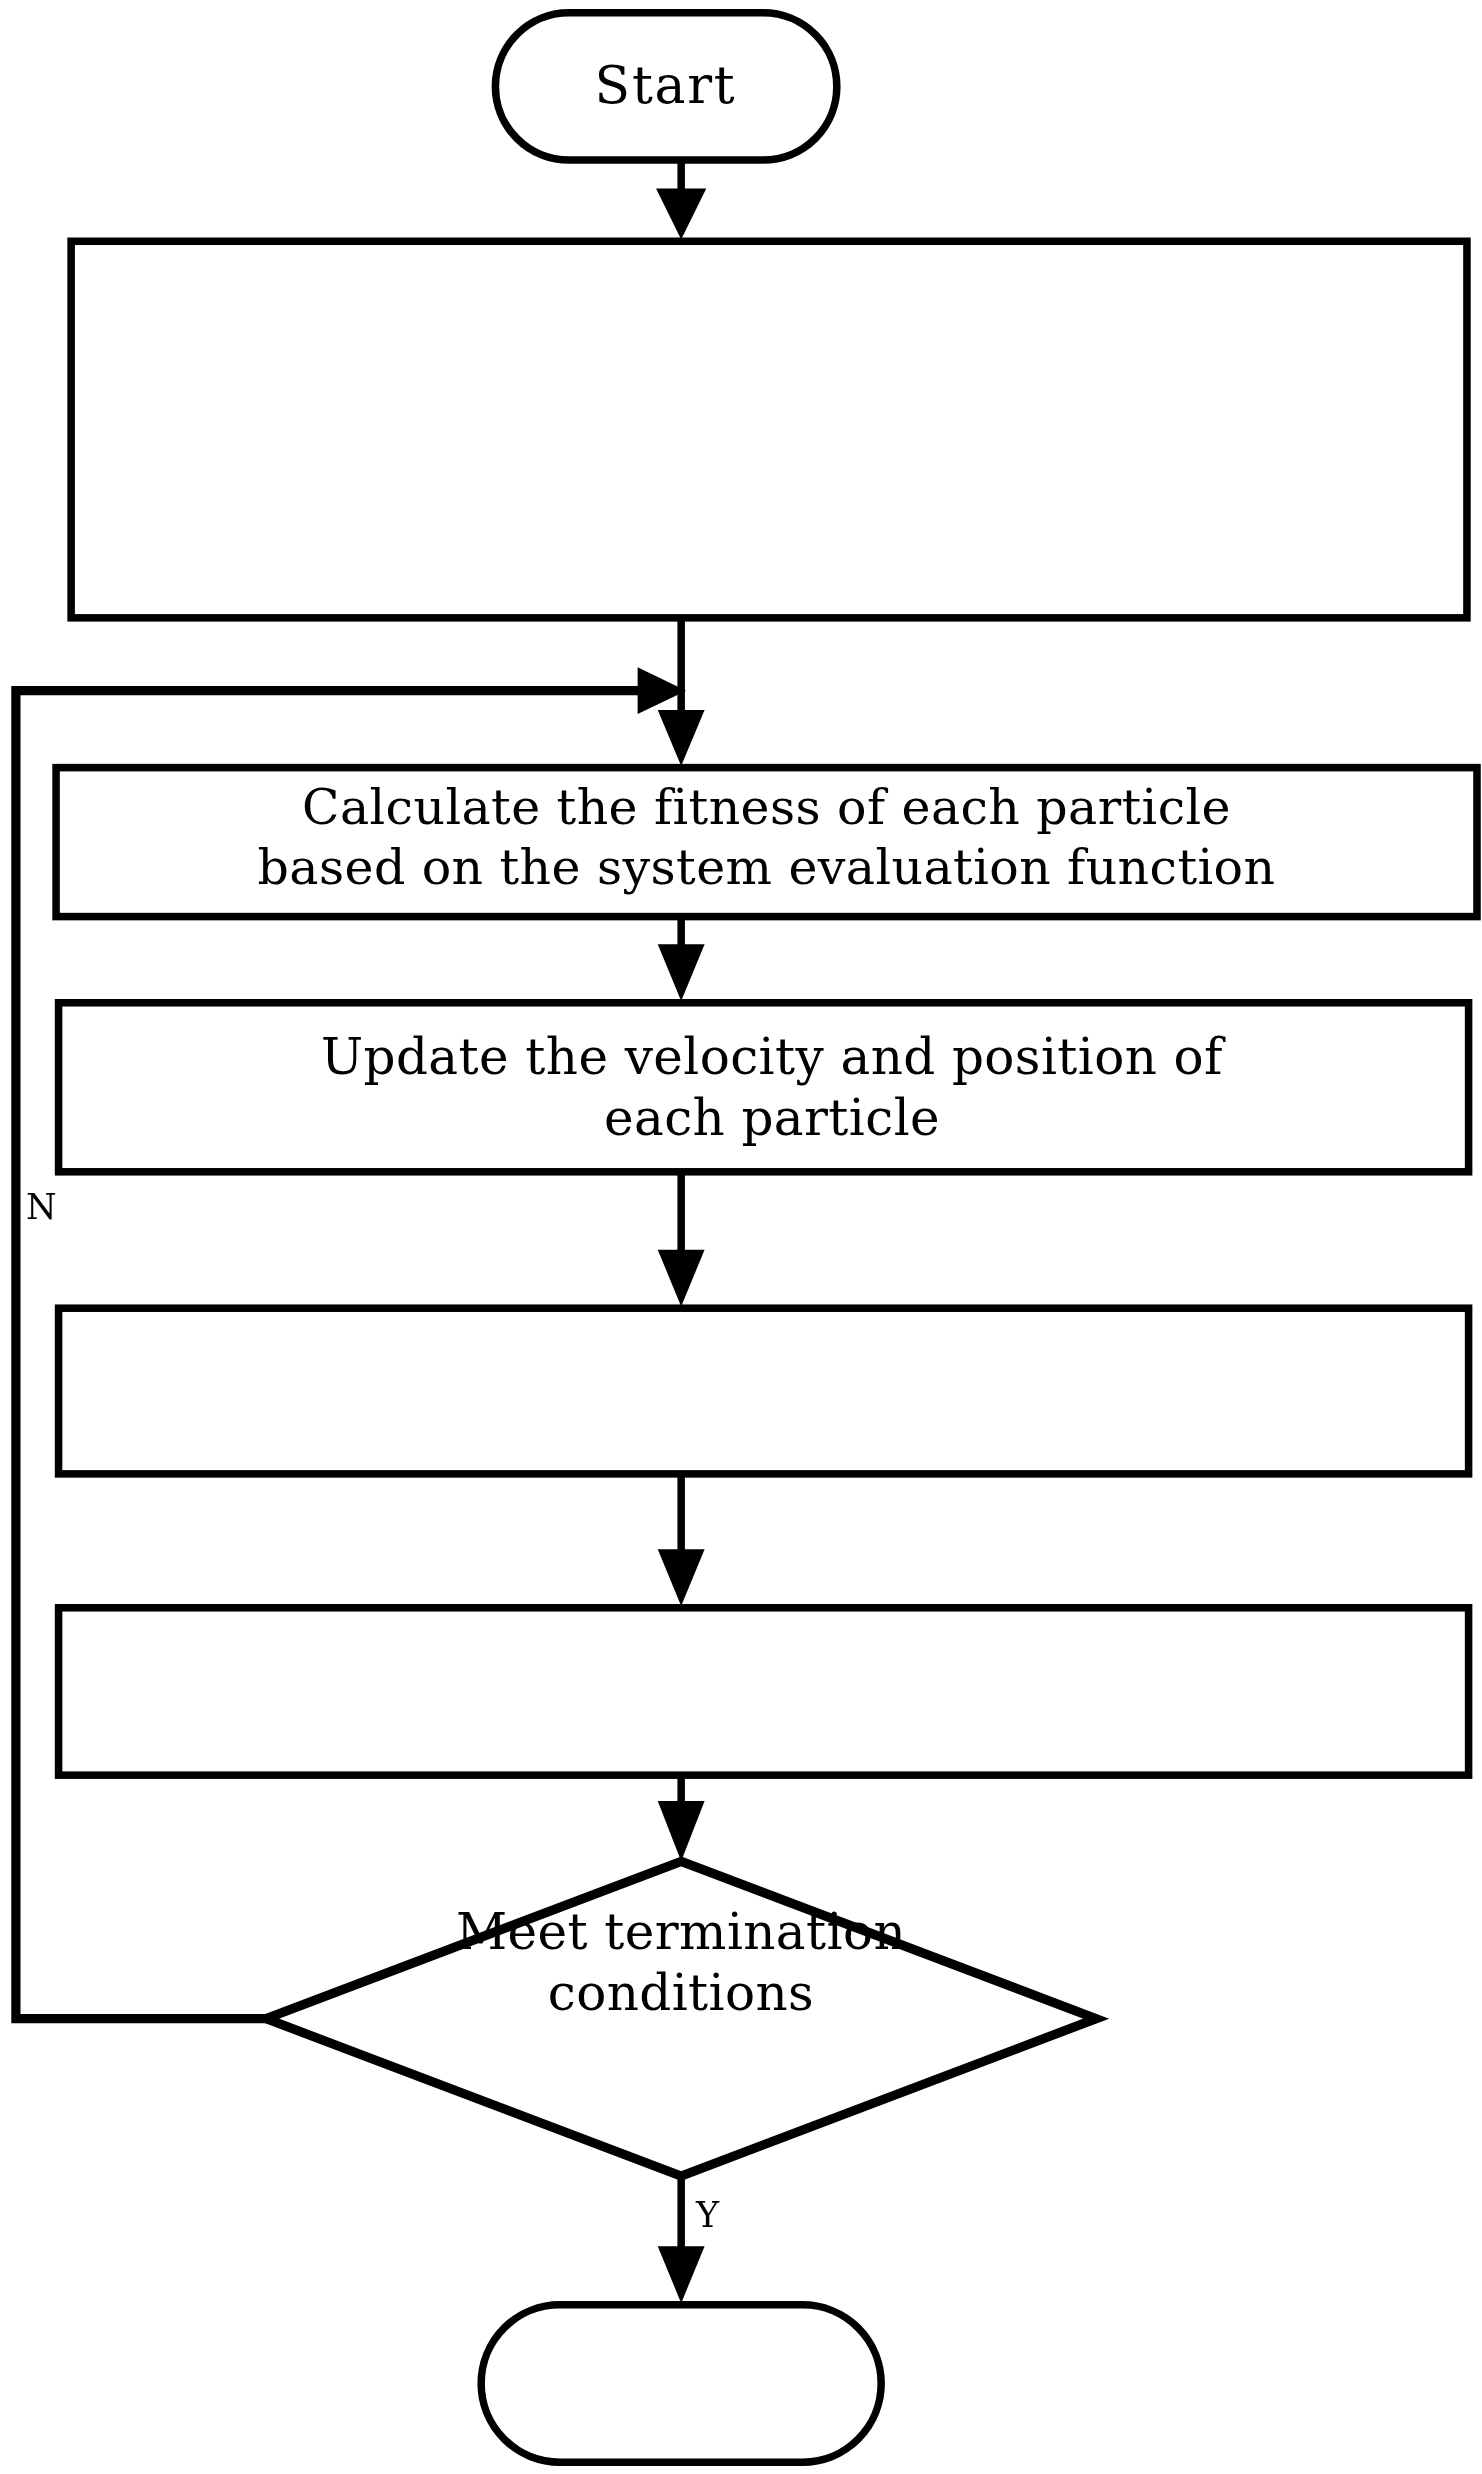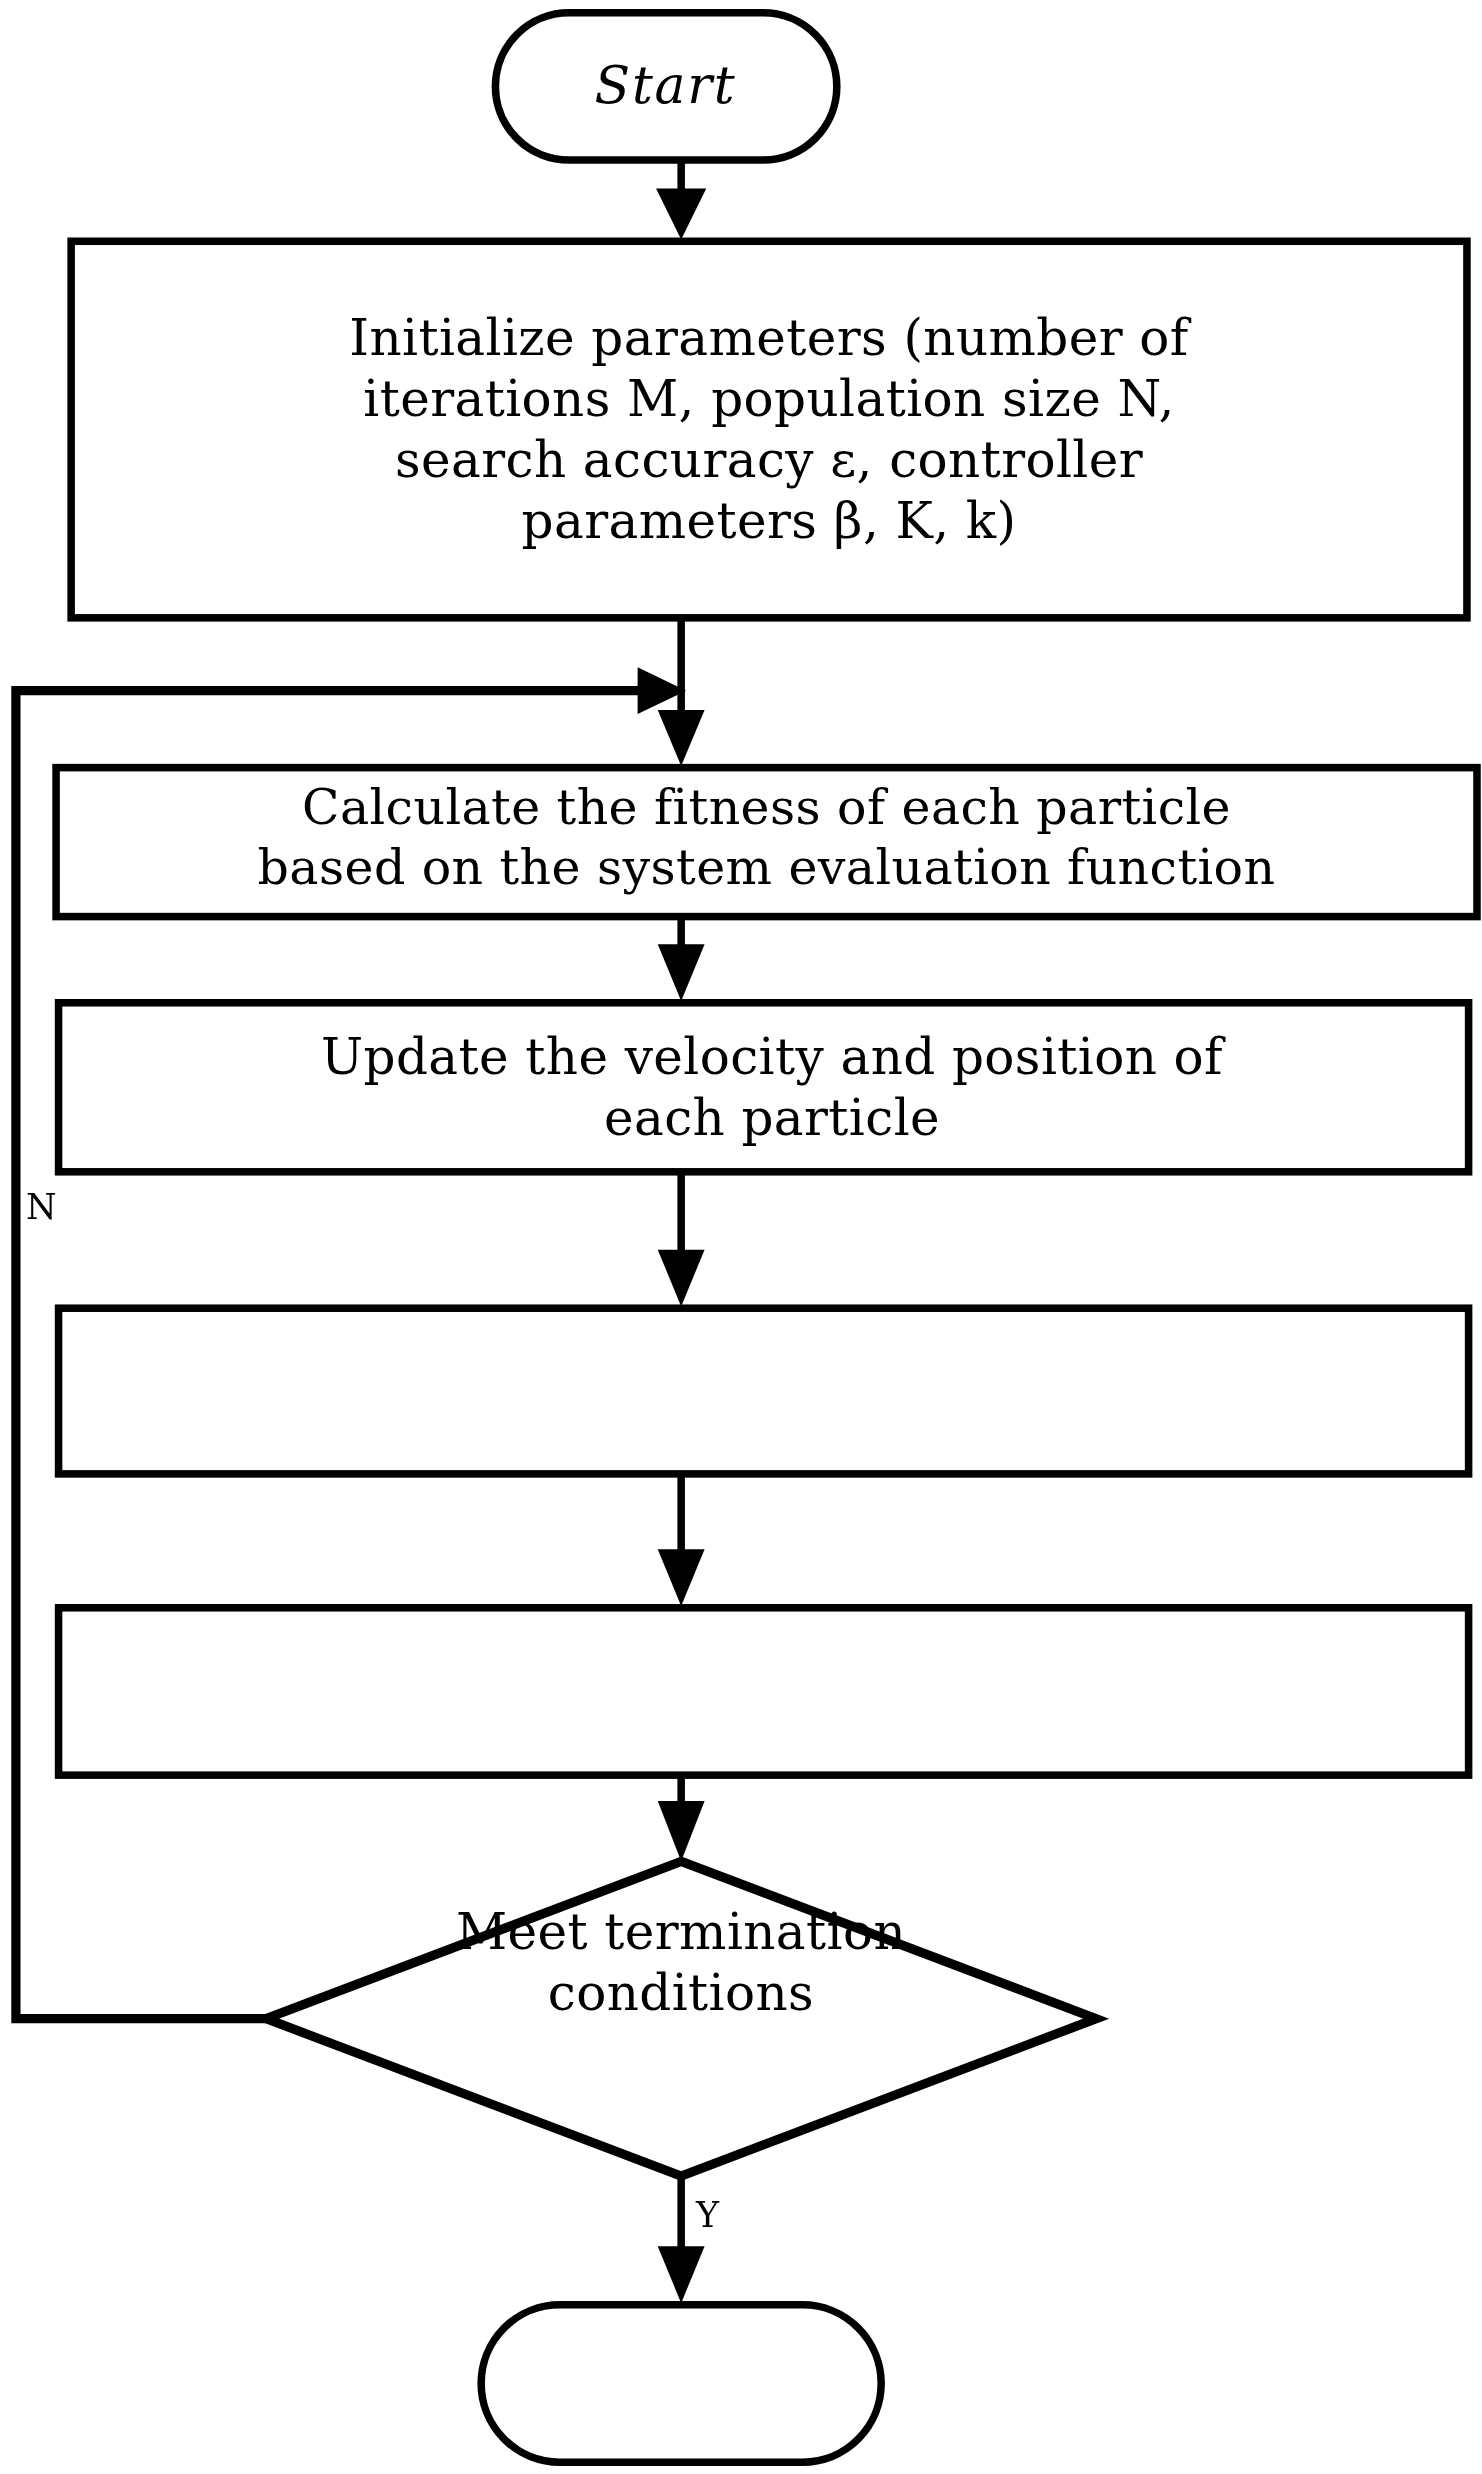--- a/index.html
+++ b/index.html
@@ -105,26 +105,22 @@
     <polygon points="814,2224 786,2152 842,2152" fill="#000000"></polygon>
 
     <polygon points="814,2224 1310,2412 814,2600 318,2412" fill="#ffffff" stroke="#000000" stroke-width="11"></polygon>
 
     <line x1="814" y1="2600" x2="814" y2="2690" stroke="#000000" stroke-width="9"></line>
     <polygon points="814,2752 786,2684 842,2684" fill="#000000"></polygon>
 
     <rect x="575" y="2754" width="478" height="188" rx="94" ry="94" fill="#ffffff" stroke="#000000" stroke-width="9"></rect>
   </svg>
 
-  <div class="node-text term-text" style="left:495px; top:12.6px; width:341px; height:147px;font-style:italic;">Start</div>
+  <div class="node-text term-text" style="left:495px; top:12.6px; width:341px; height:147px;">Start</div>
 
-  <div class="node-text proc-text" style="left:71px; top:241px; width:1396px; height:377px;">Initialize parameters (number of
-iterations M, population size N,
-search accuracy ε, controller
-parameters β, K, k)</div>
 
   <div class="node-text proc-text" style="left:56px; top:764px; width:1421px; height:148px; font-size:49px;">Calculate the fitness of each particle
 based on the system evaluation function</div>
 
   <div class="node-text proc-text" style="left:67px; top:1003px; width:1410px; height:169px;">Update the velocity and position of
 each particle</div>
 
 
 
   <div class="node-text dec-text" style="left:266px; top:1829px; width:830px; height:268px;">Meet termination

